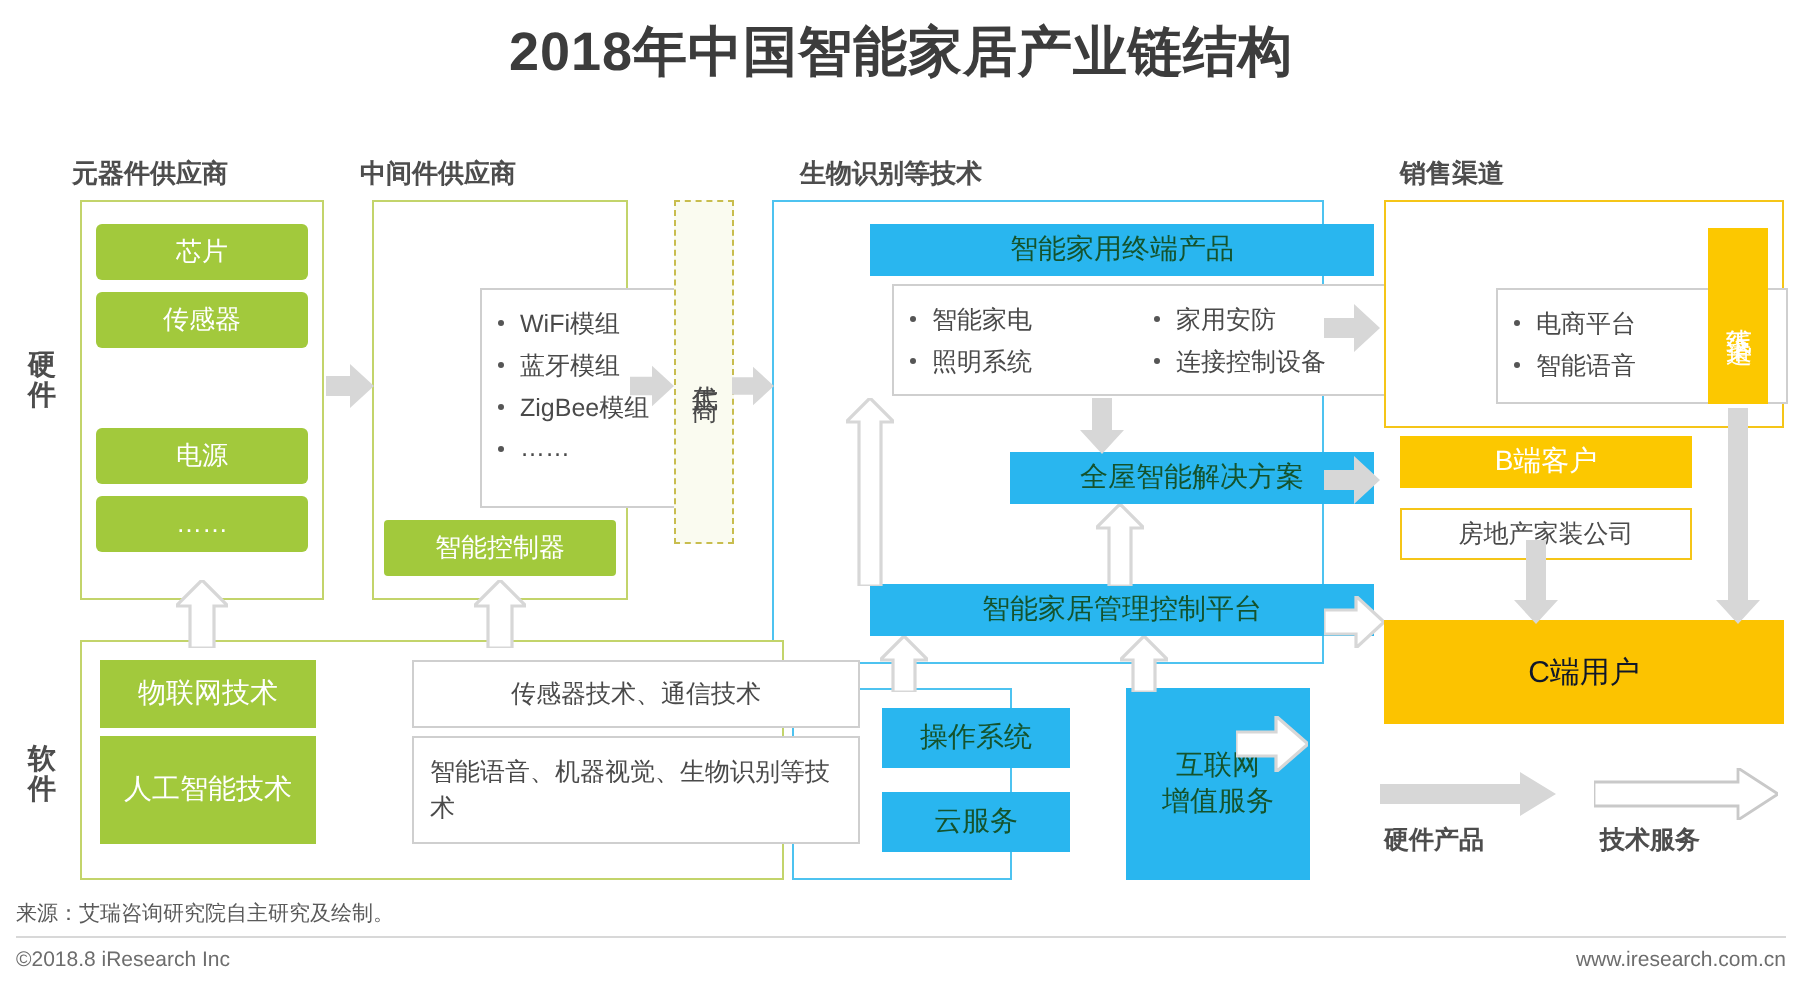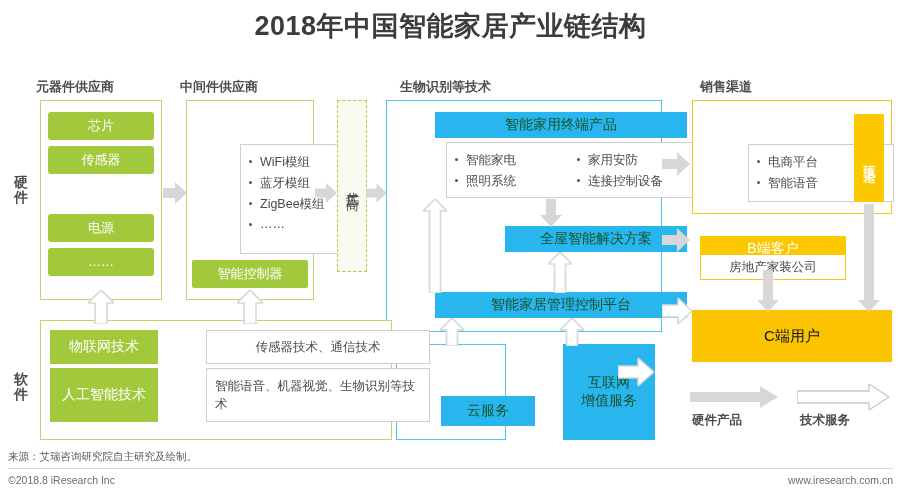--- a/index.html
+++ b/index.html
@@ -121,41 +121,42 @@
       <li>家用安防</li>
       <li>连接控制设备</li>
     </ul>
   </div>
 
   <div class="box fill-blue centered lbl-lg" style="left:468px;top:226px;width:182px;height:26px;">全屋智能解决方案</div>
 
   <div class="box fill-blue centered lbl-lg" style="left:398px;top:292px;width:252px;height:26px;">智能家居管理控制平台</div>
 
   <div class="box outline-blue" style="left:396px;top:344px;width:110px;height:96px;"></div>
+  <div class="box fill-blue centered lbl-lg" style="left:404px;top:354px;width:94px;height:30px;">操作系统</div>
   <div class="box fill-blue centered lbl-lg" style="left:404px;top:396px;width:94px;height:30px;">云服务</div>
 
   <div class="box fill-blue centered" style="left:526px;top:344px;width:92px;height:96px;flex-direction:column;">
     <div class="lbl-lg">互联网</div>
     <div class="lbl-lg">增值服务</div>
   </div>
 
   <div class="box outline-yellow" style="left:692px;top:100px;width:200px;height:114px;"></div>
 
   <div class="box outline-gray" style="left:700px;top:144px;width:146px;height:58px;padding:9px 2px 0 4px;">
     <ul class="bl">
       <li>电商平台</li>
       <li>智能语音</li>
     </ul>
   </div>
 
   <div class="box fill-yellow centered" style="left:854px;top:114px;width:30px;height:88px;">
     <span class="vert" style="font-size:13px;color:#fff;">线下渠道</span>
   </div>
 
-  <div class="box fill-yellow centered lbl-lg" style="left:700px;top:236px;width:146px;height:26px;">B端客户</div>
+  <div class="box fill-yellow centered lbl-lg" style="left:700px;top:218px;width:146px;height:26px;">B端客户</div>
   <div class="box outline-yellow centered plain" style="left:700px;top:254px;width:146px;height:26px;">房地产家装公司</div>
 
   <div class="box fill-yellow-deep centered" style="left:692px;top:310px;width:200px;height:52px;font-size:15px;">C端用户</div>
 
   <div class="box outline-green" style="left:40px;top:320px;width:352px;height:120px;"></div>
 
   <div class="box fill-green centered lbl-lg" style="left:50px;top:330px;width:108px;height:34px;">物联网技术</div>
   <div class="box outline-gray centered plain" style="left:158px;top:330px;width:224px;height:34px;">传感器技术、通信技术</div>
 
   <div class="box fill-green centered lbl-lg" style="left:50px;top:368px;width:108px;height:54px;">人工智能技术</div>

